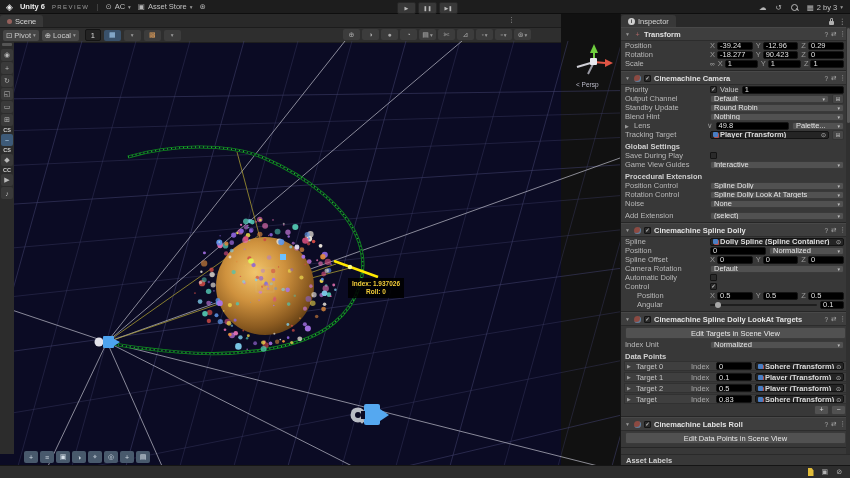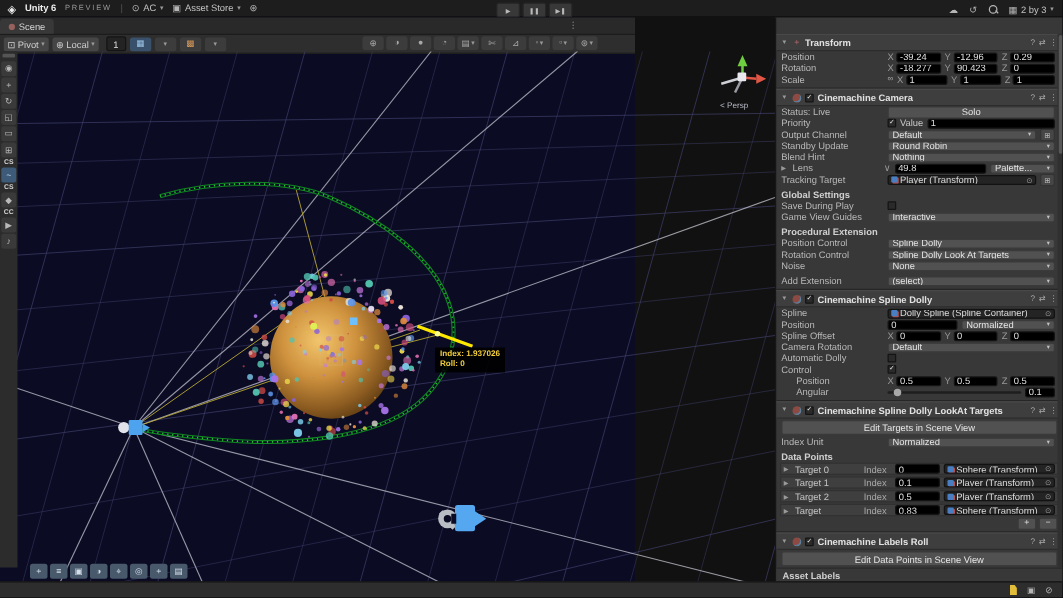--- a/index.html
+++ b/index.html
@@ -12,21 +12,21 @@
   .tb-sep{color:#555;}
   .tb-item{display:flex;align-items:center;gap:3px;color:#c2c2c2;}
   .tb-caret{font-size:5.5px;color:#9a9a9a;}
   .glyph{color:#b5b5b5;}
   .transport{position:absolute;left:397px;top:2px;display:flex;gap:2px;}
   .tr-btn{width:17px;height:10px;background:#383838;border:1px solid #262626;border-radius:2px;color:#b9b9b9;font-size:5px;display:flex;align-items:center;justify-content:center;}
   .tb-right{position:absolute;right:7px;top:0;height:14px;display:flex;align-items:center;gap:9px;}
   .search-ic{position:relative;width:5px;height:5px;border:1px solid #b5b5b5;border-radius:50%;}
   .search-ic::after{content:"";position:absolute;left:4px;top:4px;width:3px;height:1px;background:#b5b5b5;transform:rotate(45deg);}
   
-  .scene{position:absolute;left:0;top:14px;width:508px;height:452px;background:#0b0b24;}
+  .scene{position:absolute;left:0;top:14px;width:561px;height:452px;background:#0b0b24;text-align:center;}
   .tabstrip{position:relative;height:13px;background:#292929;border-bottom:1px solid #1c1c1c;display:flex;align-items:flex-end;}
   .tab{height:12px;background:#383838;border-radius:3px 3px 0 0;display:flex;align-items:center;gap:3px;padding:0 7px;color:#d6d6d6;}
   .tab-dot{width:5px;height:5px;border-radius:50%;background:#96615c;}
   .strip-menu{position:absolute;right:46px;top:2px;color:#aaa;font-size:7px;}
   .stoolbar{position:relative;height:14px;background:#2e2e2e;border-bottom:1px solid #1e1e1e;display:flex;align-items:center;padding:0 3px;gap:3px;}
   .st-btn{height:11px;background:#464646;border-radius:2px;display:flex;align-items:center;gap:2px;padding:0 3px;color:#cdcdcd;}
   .st-field{width:14px;height:10px;background:#232323;border:1px solid #141414;border-radius:2px;color:#ddd;display:flex;align-items:center;justify-content:center;}
   .ic-btn{height:11px;min-width:13px;background:#3c3c3c;border-radius:2px;color:#a8a8a8;display:flex;align-items:center;justify-content:center;gap:1px;padding:0 2px;font-size:7px;}
   .ic-btn.blue{background:#39516b;color:#9cc4e8;}
   .ic-btn.warm{color:#d89a5a;}
@@ -68,21 +68,21 @@
   .boldlbl{color:#d0d0d0;font-weight:bold;}
   .xyz{flex:1;display:flex;gap:3px;}
   .ax{color:#999;}
   .cell{flex:1;display:flex;align-items:center;gap:2px;}
   .tf{flex:1;height:8px;background:#000000;border:1px solid #141414;border-radius:2px;color:#e0e0e0;display:flex;align-items:center;padding:0 2px;box-sizing:border-box;white-space:nowrap;overflow:hidden;}
   .dd{flex:1;height:8px;background:#515151;border:1px solid #3a3a3a;border-radius:2px;color:#e4e4e4;display:flex;align-items:center;justify-content:space-between;padding:0 3px;box-sizing:border-box;white-space:nowrap;overflow:hidden;}
   .dd::after{content:"\25BE";color:#c2c2c2;font-size:5px;margin-left:2px;}
   .btn{flex:1;height:8px;background:#515151;border:1px solid #3a3a3a;border-radius:2px;color:#e4e4e4;display:flex;align-items:center;justify-content:center;}
   .bigbtn{height:10px;margin:1px 4px;background:#515151;border:1px solid #3a3a3a;border-radius:2px;color:#e6e6e6;display:flex;align-items:center;justify-content:center;text-align:right;}
   .sqbtn{width:10px;height:8px;background:#464646;border:1px solid #333;border-radius:2px;color:#bbb;font-size:6px;display:flex;align-items:center;justify-content:center;flex:none;}
-  .objf{flex:1;height:8px;background:#242424;border:1px solid #121212;border-radius:2px;display:flex;align-items:center;gap:2px;padding:0 2px;box-sizing:border-box;color:#dcdcdc;white-space:nowrap;overflow:hidden;}
+  .objf{flex:1;height:8px;background:#242424;border:1px solid #121212;border-radius:2px;display:flex;align-items:center;gap:2px;padding:0 2px;box-sizing:border-box;color:#dcdcdc;white-space:nowrap;overflow:hidden;font-weight:bold;}
   .oico{width:5px;height:5px;flex:none;background:#4a7ec2;border-radius:1px;box-shadow:1px 1px 0 #b05050;}
   .pick{color:#9a9a9a;font-size:6px;margin-left:auto;}
   .dprow{display:flex;align-items:center;height:10px;margin:0 3px 1px 3px;background:#3f3f3f;border:1px solid #313131;padding:0 2px;gap:3px;box-sizing:border-box;}
   .dp-name{width:52px;color:#c4c4c4;white-space:nowrap;overflow:hidden;}
   .dp-idx{width:22px;color:#a8a8a8;flex:none;}
   .dp-tf{width:36px;flex:none;}
   .pmrow{display:flex;justify-content:flex-end;gap:2px;padding:0 4px;height:9px;align-items:center;}
   .pm{width:13px;height:8px;background:#515151;border:1px solid #3a3a3a;border-radius:2px;color:#ddd;font-size:7px;line-height:6px;display:flex;align-items:center;justify-content:center;}
   .slider{flex:1;position:relative;height:8px;}
   .slider .trk{position:absolute;left:0;right:0;top:3.5px;height:1.5px;background:#1e1e1e;border-radius:1px;}
@@ -509,20 +509,30 @@
         <div class="sb-btn">◑</div>
         <div class="sb-btn">⌖</div>
         <div class="sb-btn">◎</div>
         <div class="sb-btn">+</div>
         <div class="sb-btn">▤</div>
       </div>
     </div>
   </div>
 
   <div class="inspector">
+    <div class="itabs">
+      <div class="tab">
+        <span class="info-ic">i</span>
+        <span>Inspector</span>
+      </div>
+      <div class="itabs-right">
+        <span class="lock-ic"></span>
+        <span>⋮</span>
+      </div>
+    </div>
 
     <div class="icontent">
 
       <div class="sec">
         <div class="sec-h">
           <span class="fold">▼</span>
           <span class="tico">+</span>
           <span class="sec-title">Transform</span>
           <span class="h-ic">?</span>
           <span class="h-ic">⇄</span>
@@ -586,24 +596,20 @@
         <div class="sec-h">
           <span class="fold">▼</span>
           <span class="cico"></span>
           <span class="chk on"></span>
           <span class="sec-title">Cinemachine Camera</span>
           <span class="h-ic">?</span>
           <span class="h-ic">⇄</span>
           <span class="h-ic">⋮</span>
         </div>
         <div class="irow">
-            <span class="lbl">Status: Live</span>
-            <div class="btn">Solo</div>
-          </div>
-        <div class="irow">
             <span class="lbl">Priority</span>
             <span class="chk on"></span>
             <span>Value</span>
             <div class="tf">1</div>
           </div>
         <div class="irow">
             <span class="lbl">Output Channel</span>
             <div class="dd">
               <span>Default</span>
             </div>

